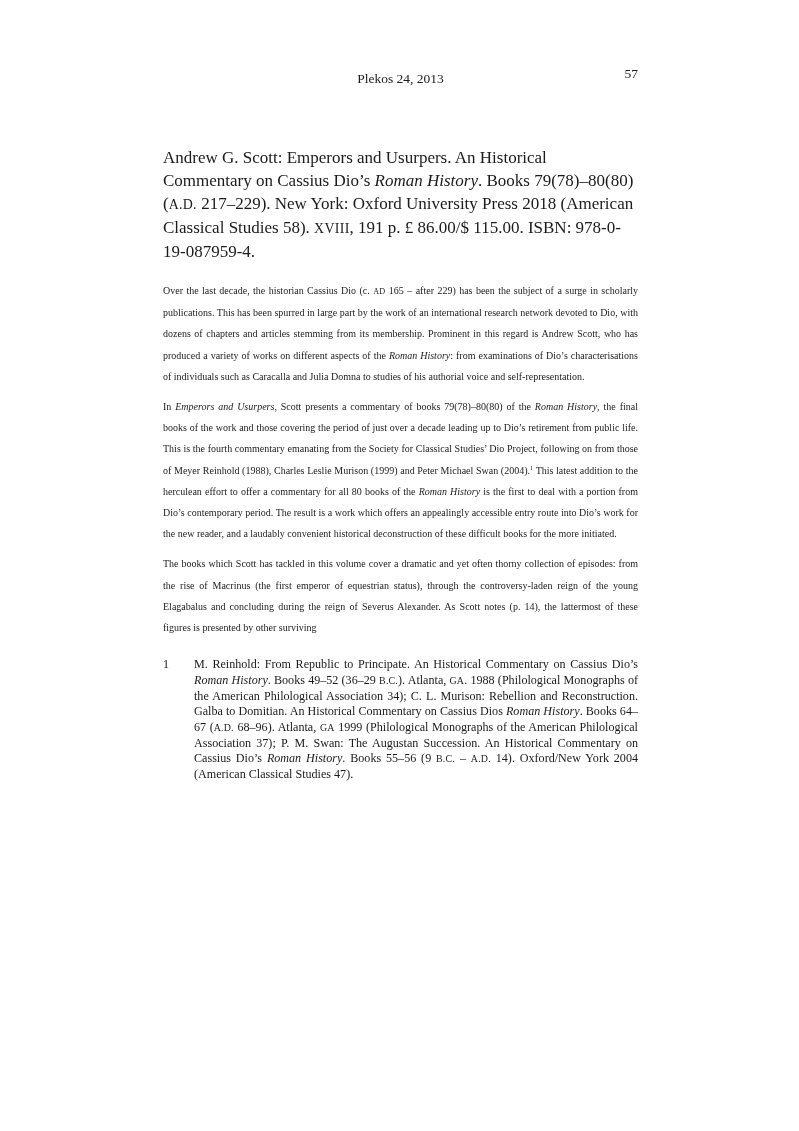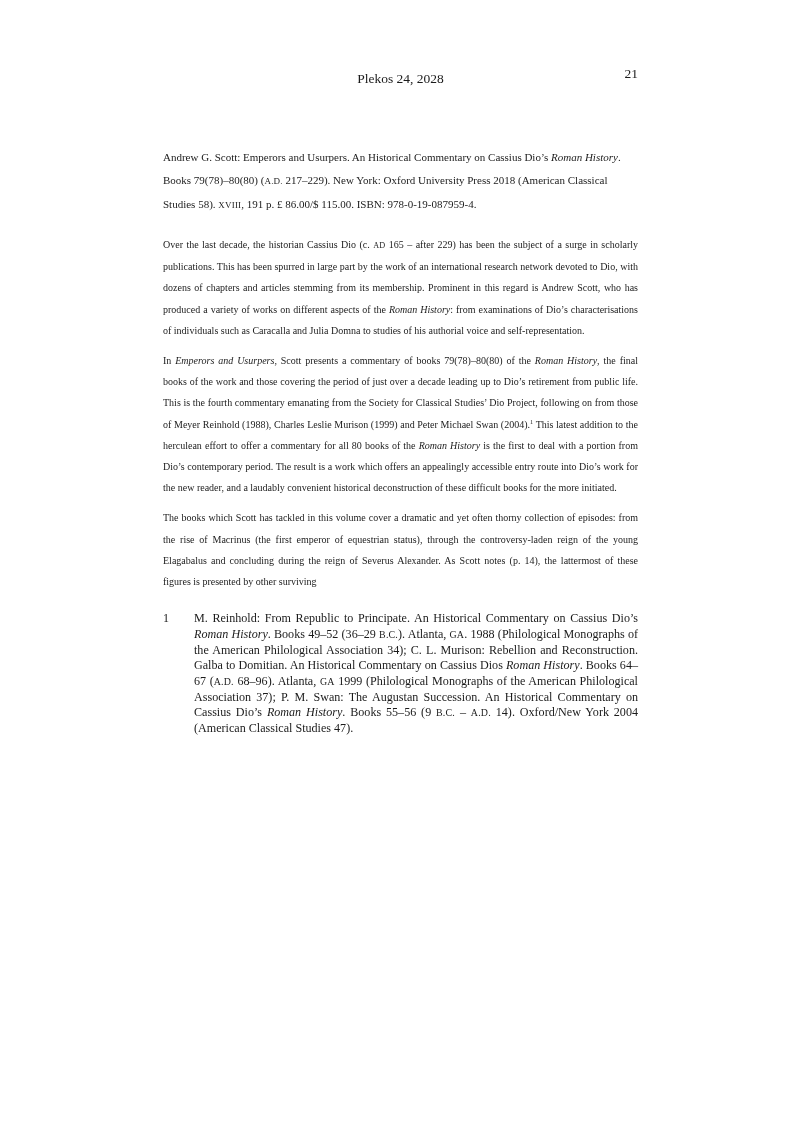--- a/index.html
+++ b/index.html
@@ -24,21 +24,21 @@
   }
   .journal-line { text-align: center; }
   .page-number { position: absolute; right: 0; top: -5px; }
   .content {
     position: absolute;
     left: 163px;
     top: 146px;
     width: 475px;
   }
   .review-title {
-    font-size: 11px;
+    font-size: 17px;
     line-height: 23px;
     margin: 0 0 17px 0;
     text-align: left;
   }
   .para {
     font-size: 10px;
     line-height: 21.2px;
     text-align: justify;
     margin: 0 0 9px 0;
   }
@@ -53,22 +53,22 @@
   }
   .fn-num { flex: 0 0 31px; width: 31px; }
   .fn-text { flex: 1; text-align: justify; }
 </style>
 </head>
 <body>
 
 <div class="page">
 
   <div class="running-header">
-    <div class="journal-line">Plekos 24, 2028</div>
-    <div class="page-number">21</div>
+    <div class="journal-line">Plekos 24, 2013</div>
+    <div class="page-number">57</div>
   </div>
 
   <div class="content">
     <div class="review-title"><span>Andrew G. Scott: Emperors and Usurpers. An Historical Commentary on Cassius Dio’s </span><span class="italic">Roman History</span><span>. Books 79(78)–80(80) (</span><span class="sc">A.D.</span><span> 217–229). New York: Oxford University Press 2018 (American Classical Studies 58). </span><span class="sc">XVIII</span><span>, 191 p. £ 86.00/$ 115.00. ISBN: 978-0-19-087959-4.</span></div>
 
     <div class="body">
         <p class="para"><span>Over the last decade, the historian Cassius Dio (c. </span><span class="sc">AD</span><span> 165 – after 229) has been the subject of a surge in scholarly publications. This has been spurred in large part by the work of an international research network devoted to Dio, with dozens of chapters and articles stemming from its membership. Prominent in this regard is Andrew Scott, who has produced a variety of works on different aspects of the </span><span class="italic">Roman History</span><span>: from examinations of Dio’s characterisations of individuals such as Caracalla and Julia Domna to studies of his authorial voice and self-representation.</span></p>
         <p class="para"><span>In </span><span class="italic">Emperors and Usurpers</span><span>, Scott presents a commentary of books 79(78)–80(80) of the </span><span class="italic">Roman History</span><span>, the final books of the work and those covering the period of just over a decade leading up to Dio’s retirement from public life. This is the fourth commentary emanating from the Society for Classical Studies’ Dio Project, following on from those of Meyer Reinhold (1988), Charles Leslie Murison (1999) and Peter Michael Swan (2004).</span><sup class="sup">1</sup><span> This latest addition to the herculean effort to offer a commentary for all 80 books of the </span><span class="italic">Roman History</span><span> is the first to deal with a portion from Dio’s contemporary period. The result is a work which offers an appealingly accessible entry route into Dio’s work for the new reader, and a laudably convenient historical deconstruction of these difficult books for the more initiated.</span></p>
         <p class="para"><span>The books which Scott has tackled in this volume cover a dramatic and yet often thorny collection of episodes: from the rise of Macrinus (the first emperor of equestrian status), through the controversy-laden reign of the young Elagabalus and concluding during the reign of Severus Alexander. As Scott notes (p. 14), the lattermost of these figures is presented by other surviving</span></p>
       </div>

